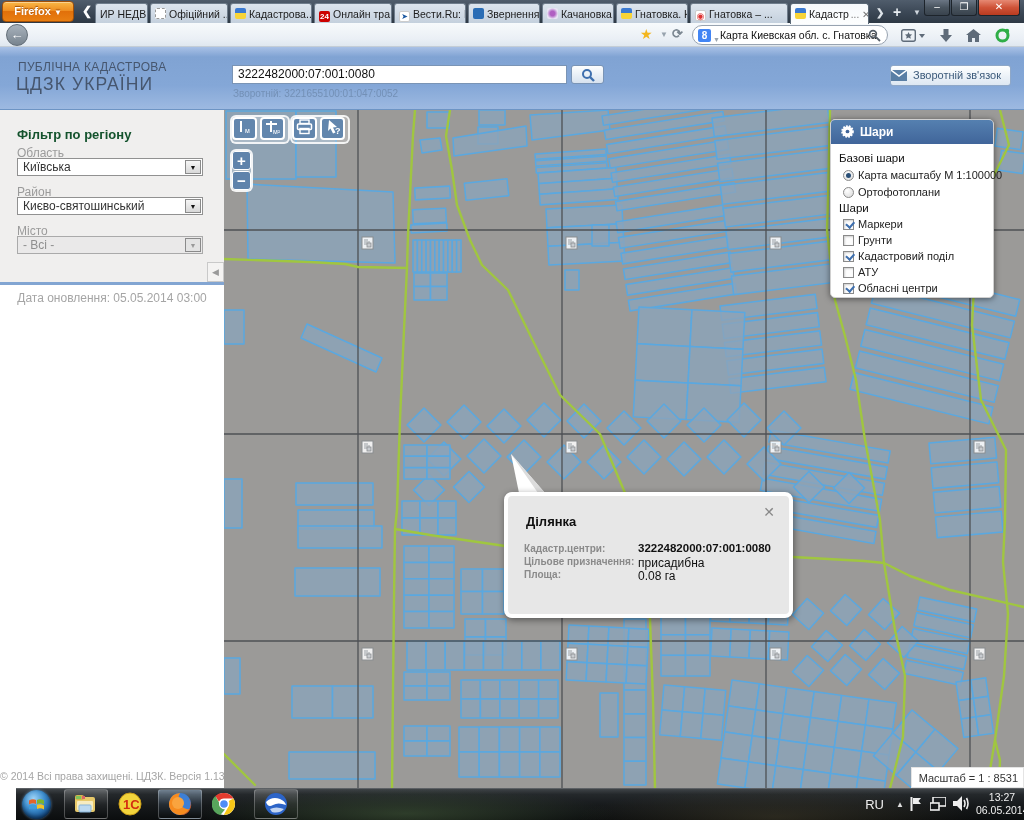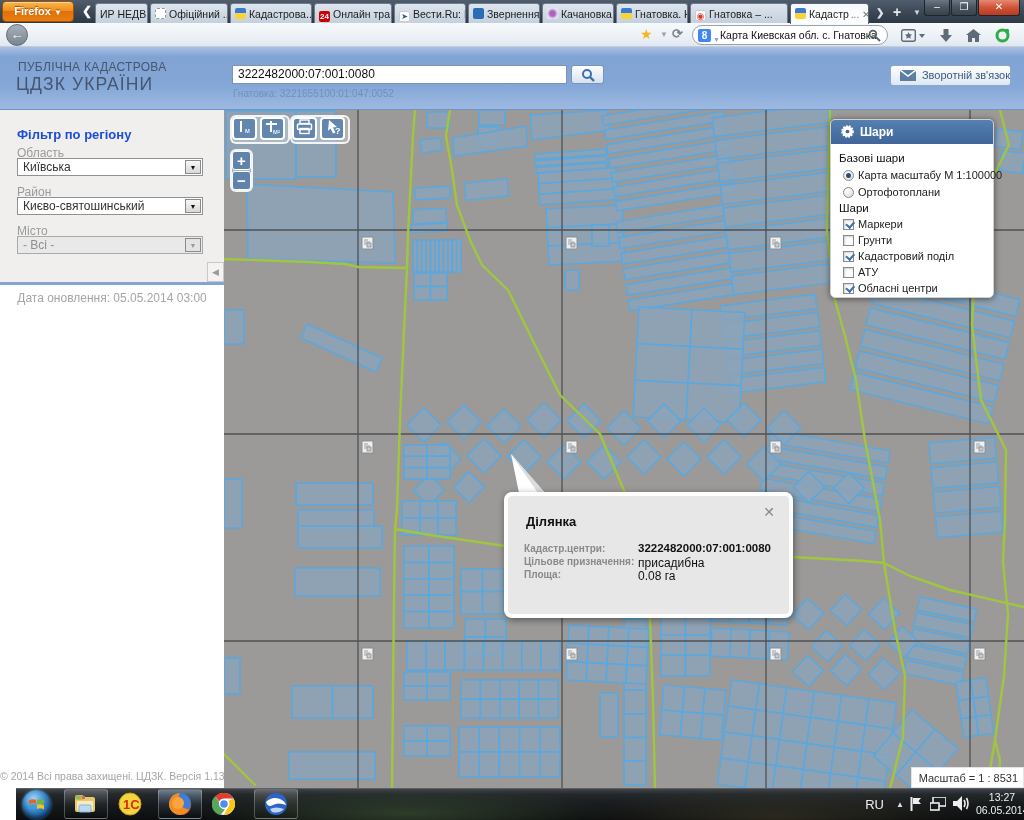--- a/index.html
+++ b/index.html
@@ -28,26 +28,26 @@
 #searchbar .caret{position:absolute;left:20px;top:5px;color:#98a3ae;font-size:7px}
 .navico{position:absolute;top:4px;color:#5f6b79;font-size:14px}
 
 
 #pagehead{position:absolute;left:0;top:47px;width:1024px;height:63px;background:linear-gradient(180deg,#a9c1e6 0%,#80a3d3 16%,#84a7d7 62%,#9db9e1 100%);border-bottom:1px solid #6d94c4}
 #ptitle1{position:absolute;left:18px;top:13px;font-size:12px;letter-spacing:.3px;color:#46566e}
 #ptitle2{position:absolute;left:16px;top:27px;font-size:17.5px;letter-spacing:1.1px;color:#46566e}
 #hsearch{position:absolute;left:232px;top:18px;width:335px;height:19px;background:#fff;border:1px solid #7a94b5;font-size:12px;color:#111;line-height:17px;padding-left:5px}
 #hsearchbtn{position:absolute;left:571px;top:18px;width:33px;height:19px;border:1px solid #7a94b5;border-radius:3px;background:linear-gradient(180deg,#fdfefe,#d7e2ef);text-align:center}
 #hhint{position:absolute;left:233px;top:41px;font-size:10px;color:#7390b6}
-#feedback{position:absolute;left:890px;top:18px;width:121px;height:21px;border-radius:3px;border:1px solid #8fa8c8;background:linear-gradient(180deg,#feffff,#dde7f2);font-size:11px;color:#3c5a7a;text-align:right;line-height:19px}
+#feedback{position:absolute;left:890px;top:18px;width:121px;height:21px;border-radius:3px;border:1px solid #8fa8c8;background:linear-gradient(180deg,#feffff,#dde7f2);font-size:11px;color:#3c5a7a;text-align:left;line-height:19px}
 
 
 #sidebar{position:absolute;left:0;top:110px;width:224px;height:678px;background:#fff}
 #sidetop{position:absolute;left:0;top:0;width:224px;height:173px;background:#f0efee}
-#sidebar h3{font-size:13px;color:#1d4ed8;position:absolute;left:17px;top:17px;font-weight:bold}
+#sidebar h3{font-size:13px;color:#14532d;position:absolute;left:17px;top:17px;font-weight:bold}
 .slabel{position:absolute;left:17px;font-size:12px;color:#9b9b9b}
 .sel{position:absolute;left:17px;width:186px;height:18px;background:#fff;border:1px solid #919191;font-size:12px;color:#333;line-height:16px;padding-left:5px}
 .sel .dd{position:absolute;right:1px;top:1px;width:16px;height:14px;background:linear-gradient(180deg,#f6f6f6,#d8d8d8);border:1px solid #8a8a8a;text-align:center;line-height:13px;font-size:7px;color:#111}
 .sel.dis{background:#eae9e9;color:#8f8f8f;border-color:#aaa}
 .sel.dis .dd{background:#e3e3e3;color:#999}
 #collapse{position:absolute;left:207px;top:152px;width:17px;height:20px;background:#f4f3f2;border:1px solid #c9c9c9;color:#9a9a9a;font-size:9px;text-align:center;line-height:18px}
 #sidediv{position:absolute;left:0;top:172px;width:224px;height:3px;background:#82a5d2}
 #sidedate{position:absolute;left:0;top:181px;width:224px;text-align:center;font-size:12px;color:#a5a5a5}
 #sidecopy{position:absolute;left:0px;top:660px;width:224px;text-align:center;font-size:10.5px;color:#a5a5a5;white-space:nowrap}
 
@@ -139,21 +139,21 @@
 </div>
 
 <div id="pagehead">
 <div id="ptitle1">ПУБЛІЧНА КАДАСТРОВА</div>
 <div id="ptitle2">ЦДЗК УКРАЇНИ</div>
 <div id="hsearch">3222482000:07:001:0080</div>
 <div id="hsearchbtn"><svg width="14" height="14" viewBox="0 0 14 14" style="margin-top:2px">
         <circle cx="6" cy="6" r="4" fill="none" stroke="#3e6fae" stroke-width="2"></circle>
         <line x1="9" y1="9" x2="13" y2="13" stroke="#3e6fae" stroke-width="2.4"></line>
       </svg></div>
-<div id="hhint">Гнатовка: 3221655100:01:047:0052</div>
+<div id="hhint">Зворотній: 3221655100:01:047:0052</div>
 <div id="feedback"><svg width="16" height="11" viewBox="0 0 16 11" style="vertical-align:-2px;margin-right:6px">
         <rect width="16" height="11" fill="#5a7fa5"></rect>
         <path d="M0 0l8 6 8-6" fill="none" stroke="#fff" stroke-width="1.4"></path>
       </svg>Зворотній зв'язок</div>
 </div>
 
 <div id="sidebar">
 <div id="sidetop"></div>
 <h3>Фільтр по регіону</h3>
 <div class="slabel" style="top:36px">Область</div>

